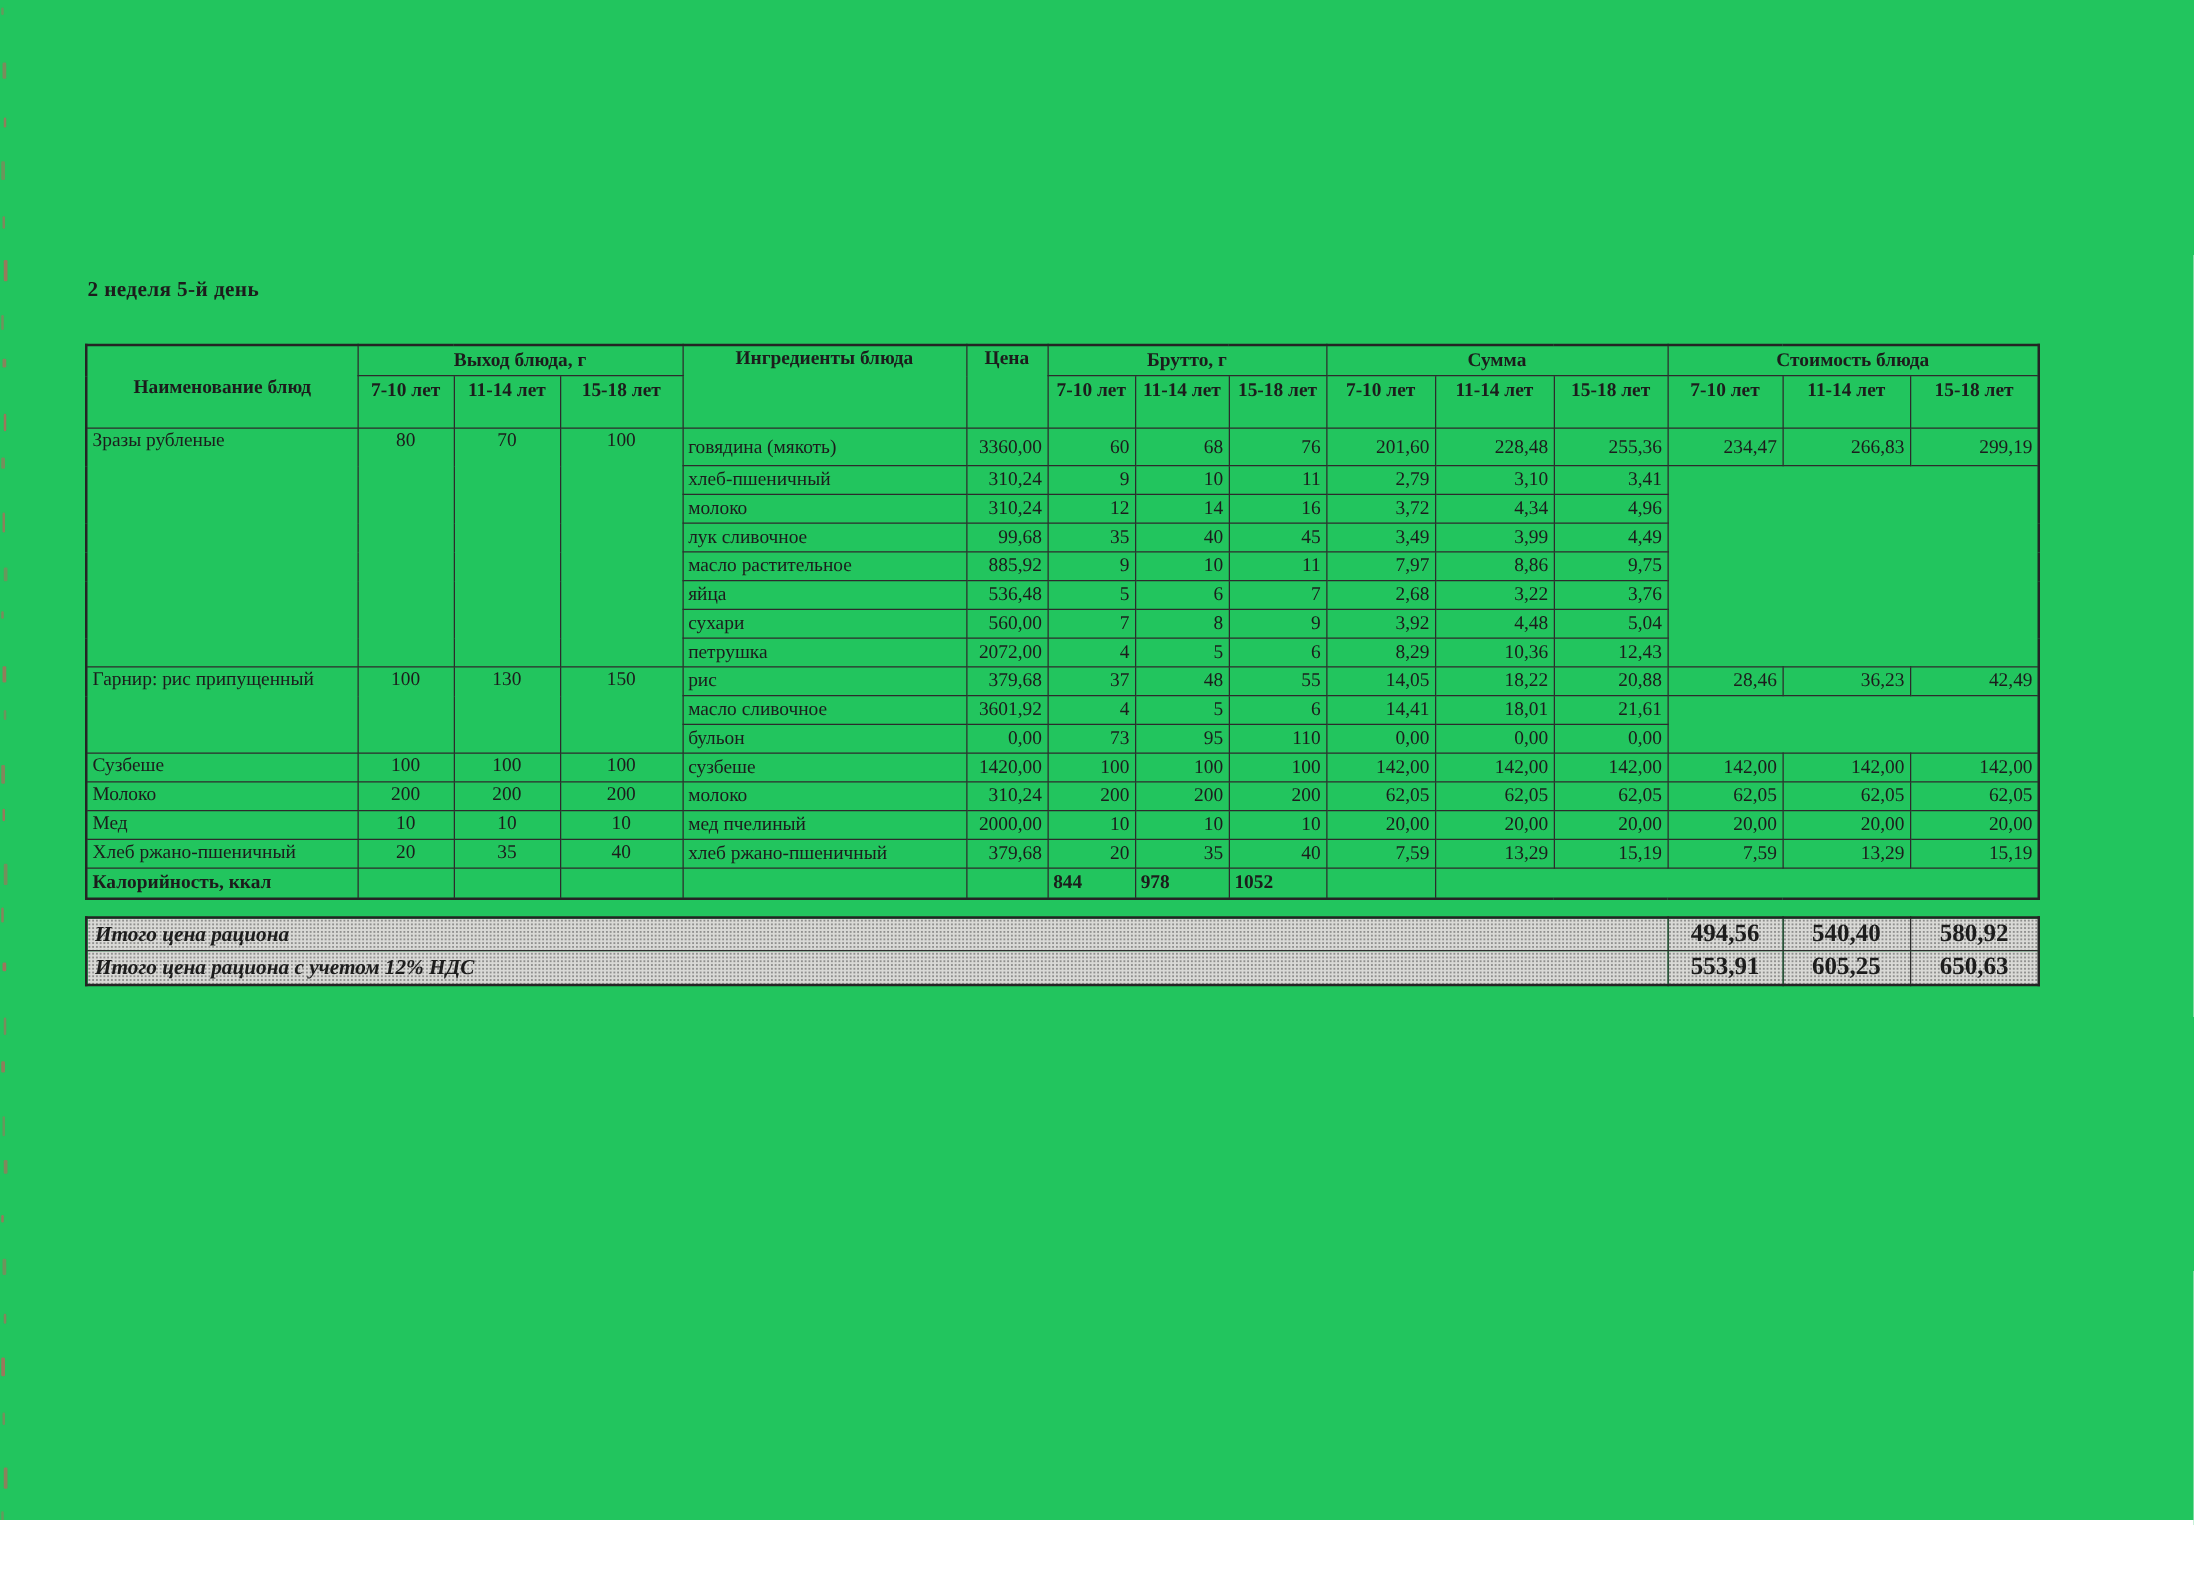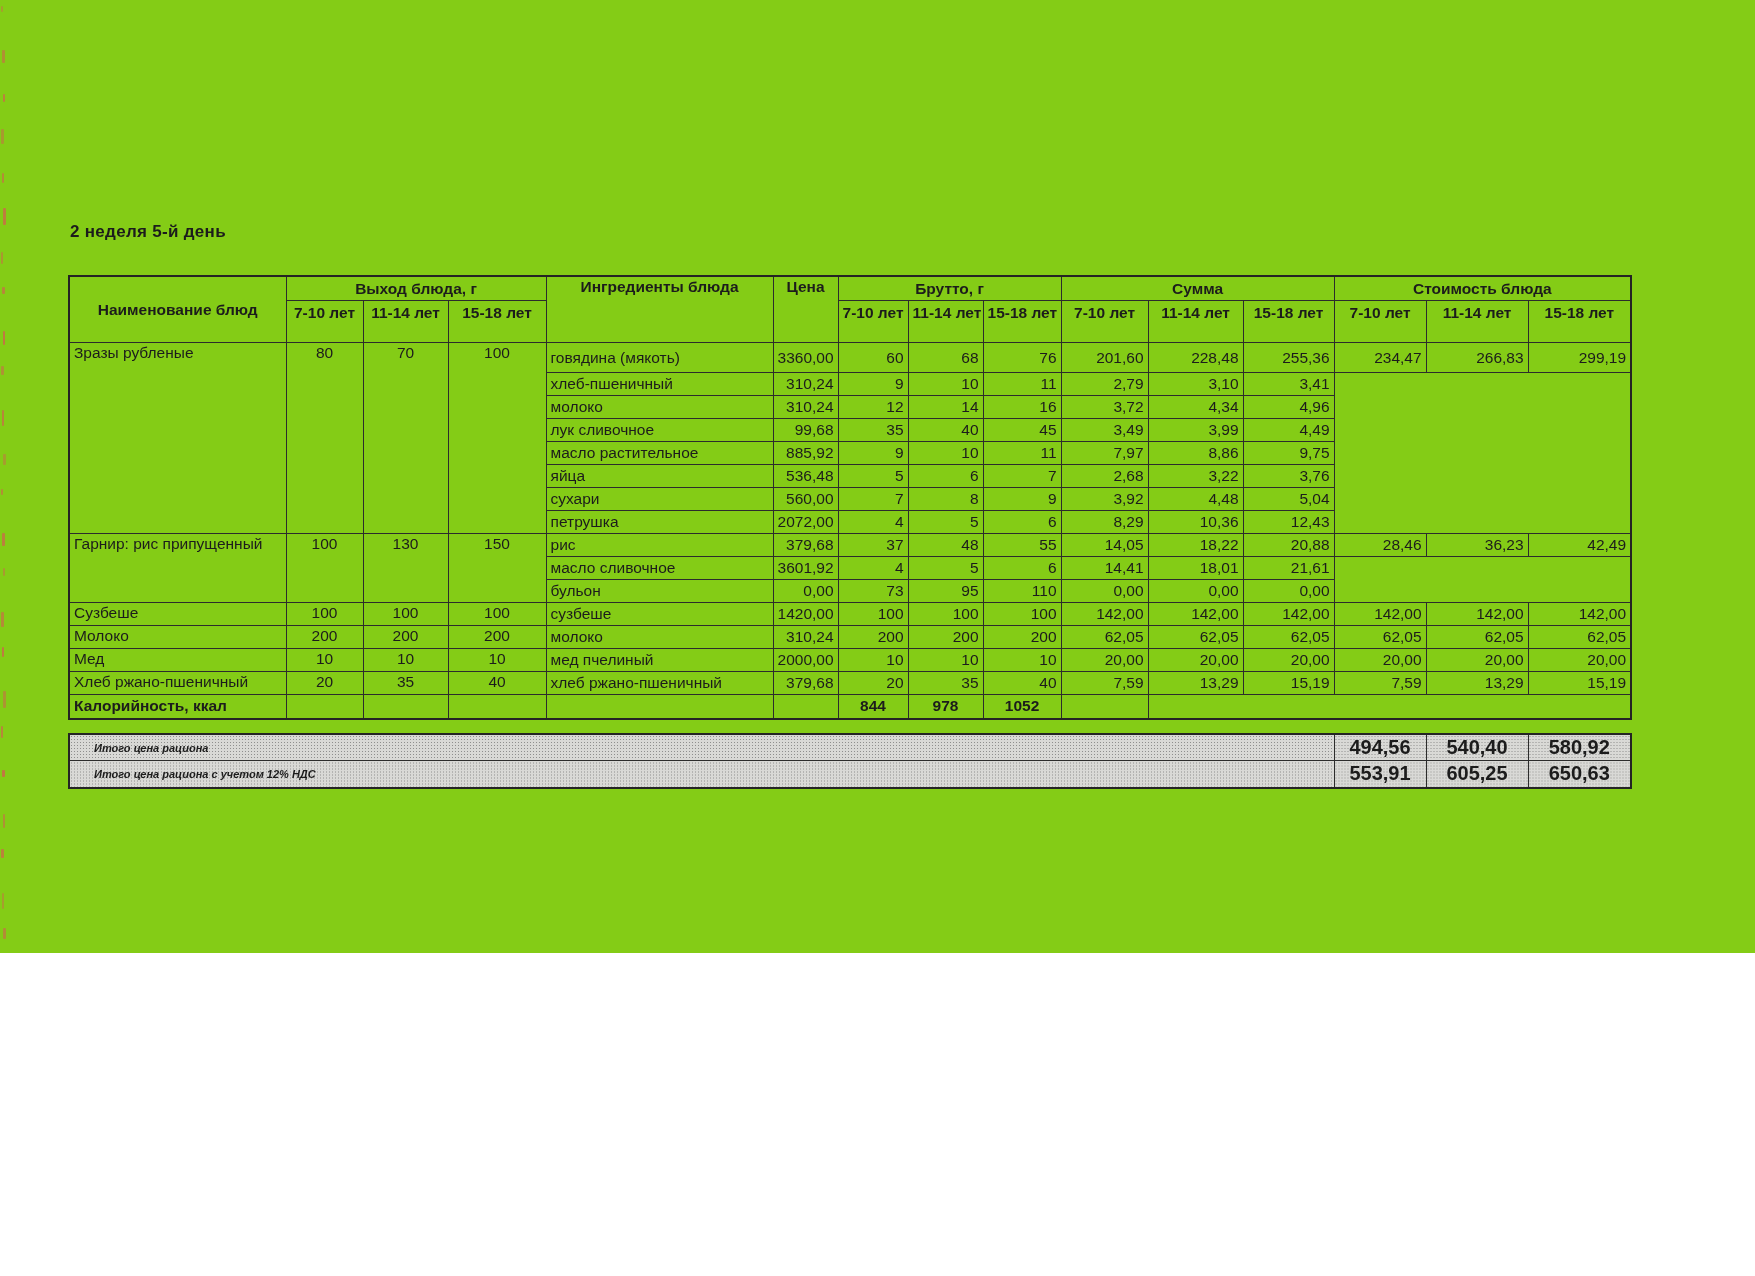--- a/index.html
+++ b/index.html
@@ -1,19 +1,19 @@
 <!DOCTYPE html>
 <html><head>
 <meta charset="utf-8">
 <style>
   html,body { margin:0; padding:0; background:#ffffff; }
   .page {
-    position:relative; width:1755px; height:953px;
-    background:#84cc16;
-    font-family:Liberation Sans, sans-serif;
+    position:relative; width:1755px; height:1216px;
+    background:#22c55e;
+    font-family:Liberation Serif, serif;
     color:#1c1c1c; overflow:hidden;
   }
   .doc-title {
     position:absolute; left:70px; top:222px;
     font-size:17px; font-weight:bold; letter-spacing:.3px;
   }
 
   
   table.menu {
     position:absolute; left:68px; top:275px; width:1562px;
@@ -30,38 +30,38 @@
   tr.sub th { height:37px; vertical-align:top; padding-top:3px;margin-left:32px; }
   th.vmid { vertical-align:middle; }
   th.vtop { vertical-align:top; padding-top:2px; }
   tr.data { height:23px; }
   tr.data-first { height:30px; }
   td.dish { vertical-align:top; text-align:left; padding:2px 3px 0 4px; }
   td.out  { vertical-align:top; text-align:center; padding-top:3px; }
   td.ingr { text-align:left; padding-left:4px; }
   td.num  { text-align:right; padding-right:5px; }
   td.cal-label { font-weight:bold; text-align:left; padding-left:4px; }
-  td.cal-num { font-weight:bold; text-align:center; }
+  td.cal-num { font-weight:bold; text-align:left; }
 
   
   table.totals {
     position:absolute; left:68px; top:733px; width:1562px;
     border-collapse:collapse; table-layout:fixed;
     border:2.5px solid #242424;
   }
   table.totals td {
     border:1.6px solid #2c2c2c;
     background-color:#d9d9d6;
     background-image:radial-gradient(rgba(70,70,70,.5) .7px, rgba(0,0,0,0) .9px);
     background-size:3px 3px;
     overflow:hidden; white-space:nowrap;
   }
   tr.tot-r1 { height:23px; }
   tr.tot-r2 { height:27px; }
-  td.tot-label { font-weight:bold; font-style:italic; font-size:11px; padding-left:24px; }
+  td.tot-label { font-weight:bold; font-style:italic; font-size:17px; padding-left:6px; }
   td.tot-val { font-weight:bold; font-size:20px; text-align:center; }
 
   
   .artifacts { position:absolute; left:0; top:0; width:100%; height:100%; pointer-events:none; }
   .red-dash { position:absolute; background:#e4485a; border-radius:1px; opacity:.55; }
   .bottom-smudge {
     position:absolute; left:90px; top:1269px; width:1300px; height:2px;
     background:linear-gradient(90deg, rgba(180,180,175,0) 0%, rgba(170,170,165,.5) 20%, rgba(170,170,165,.35) 70%, rgba(180,180,175,0) 100%);
   }
   .bottom-red { position:absolute; left:502px; top:1267px; width:34px; height:3px; background:#e88; opacity:.5; border-radius:2px; }

